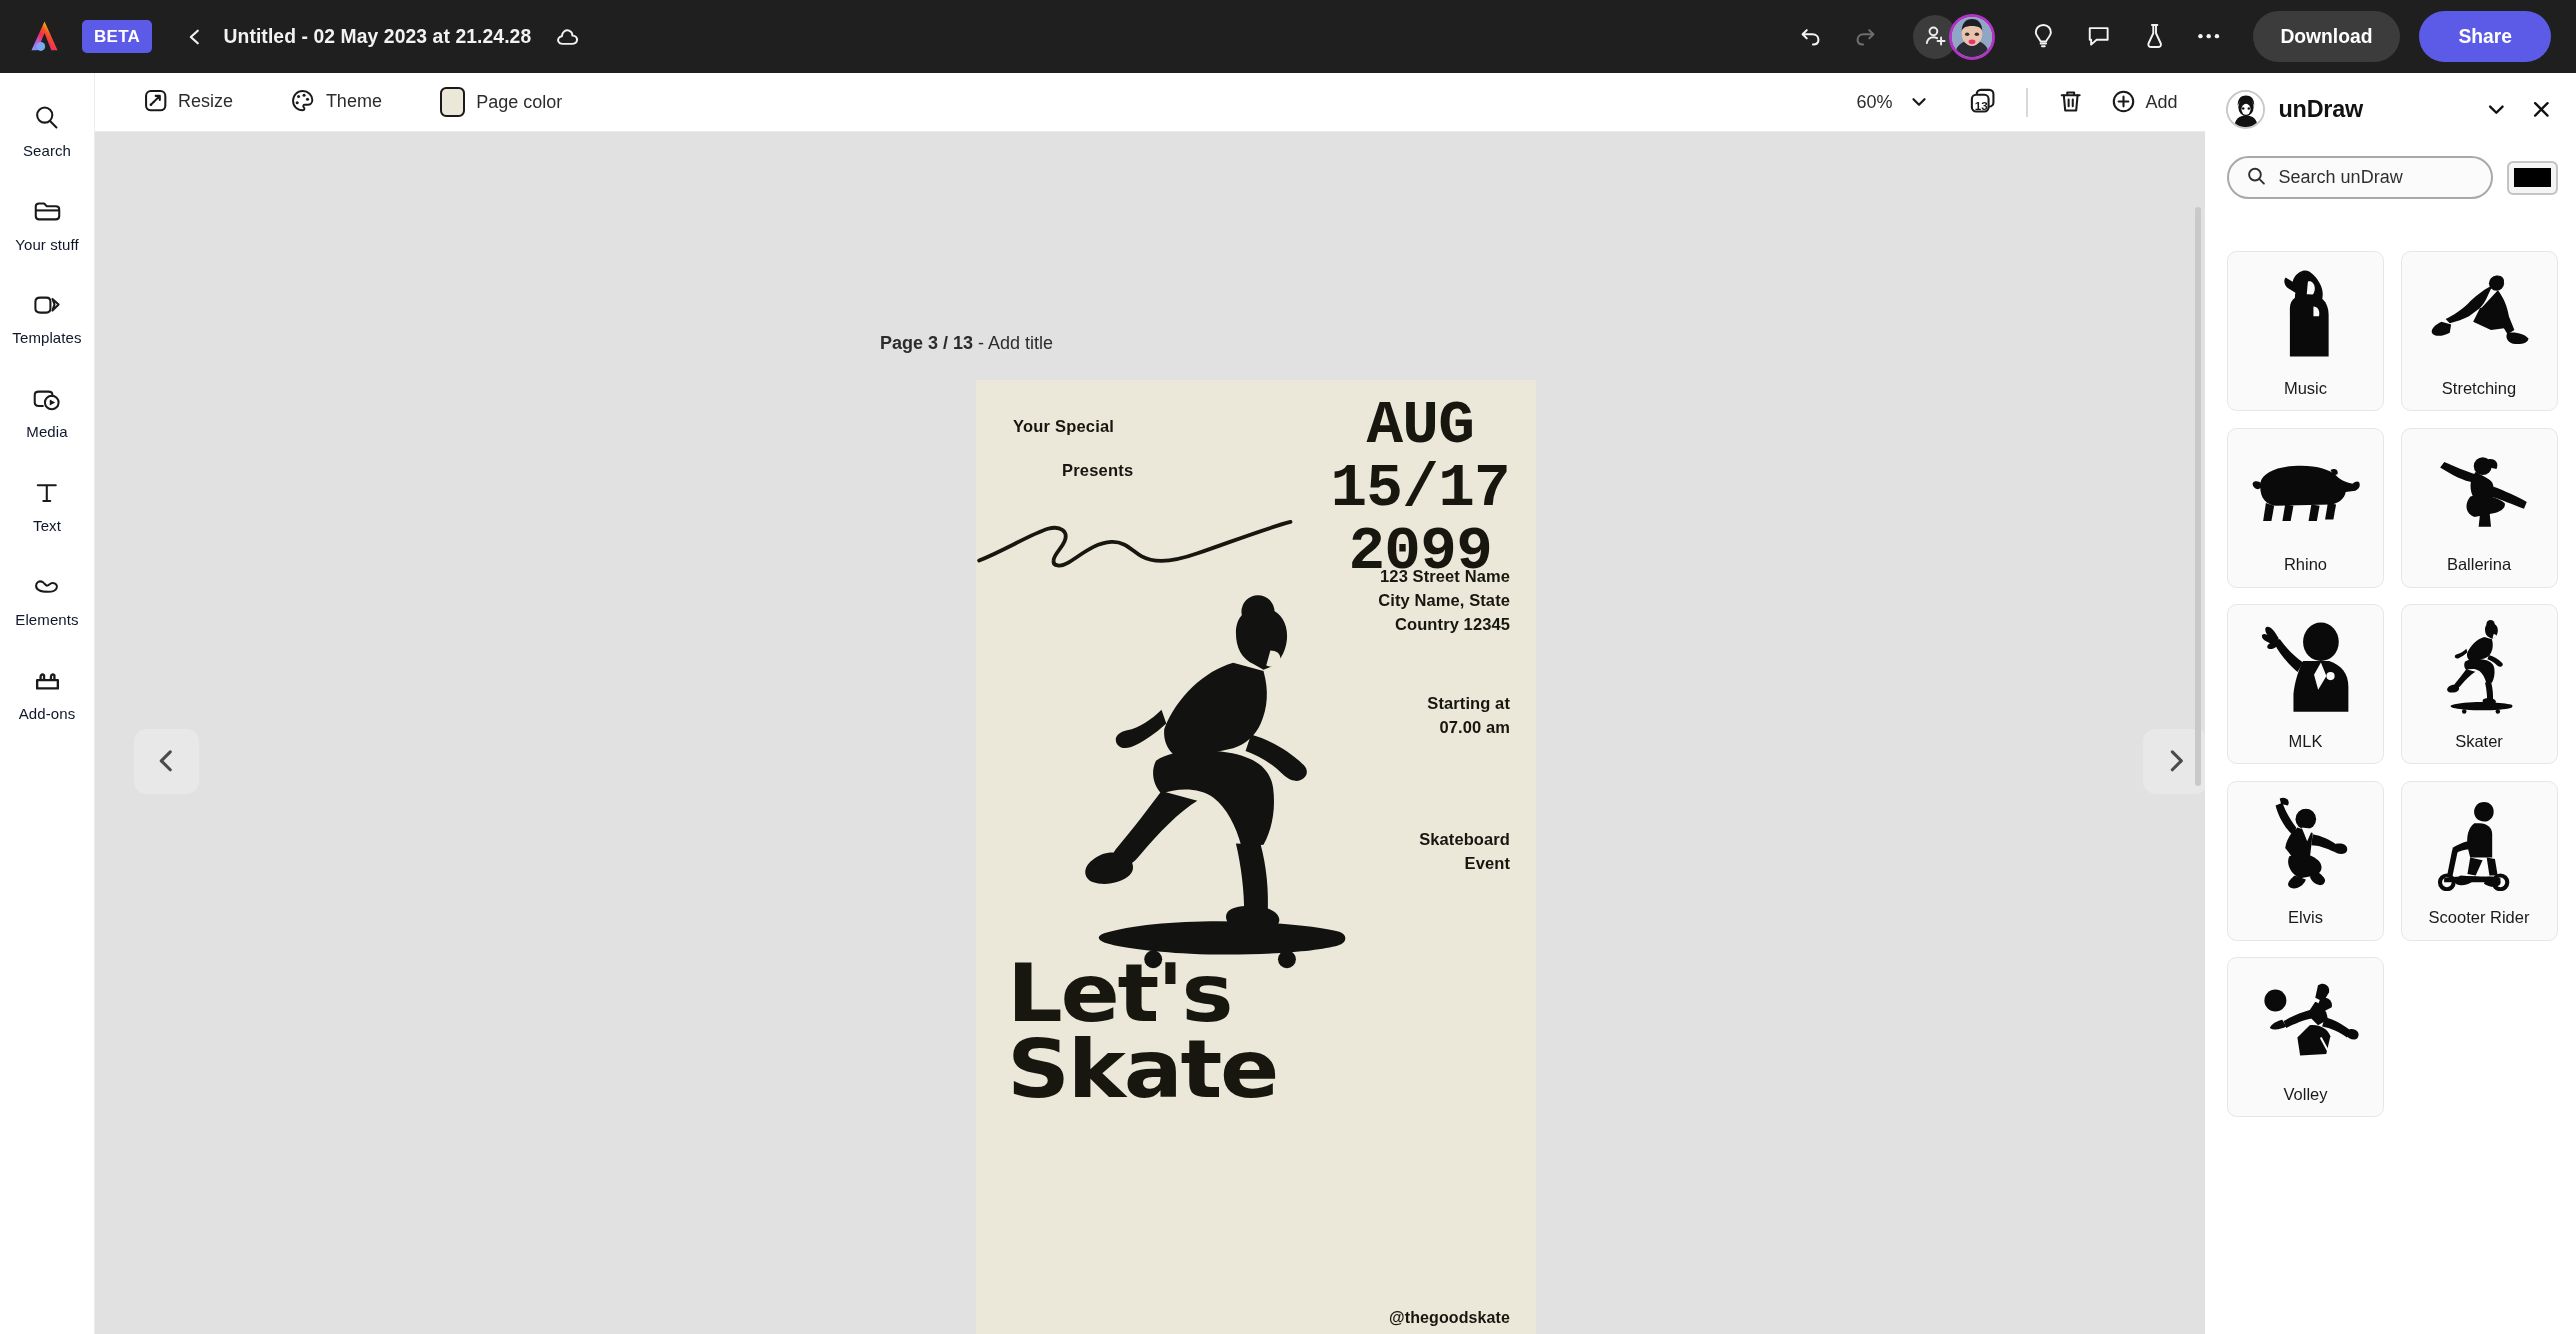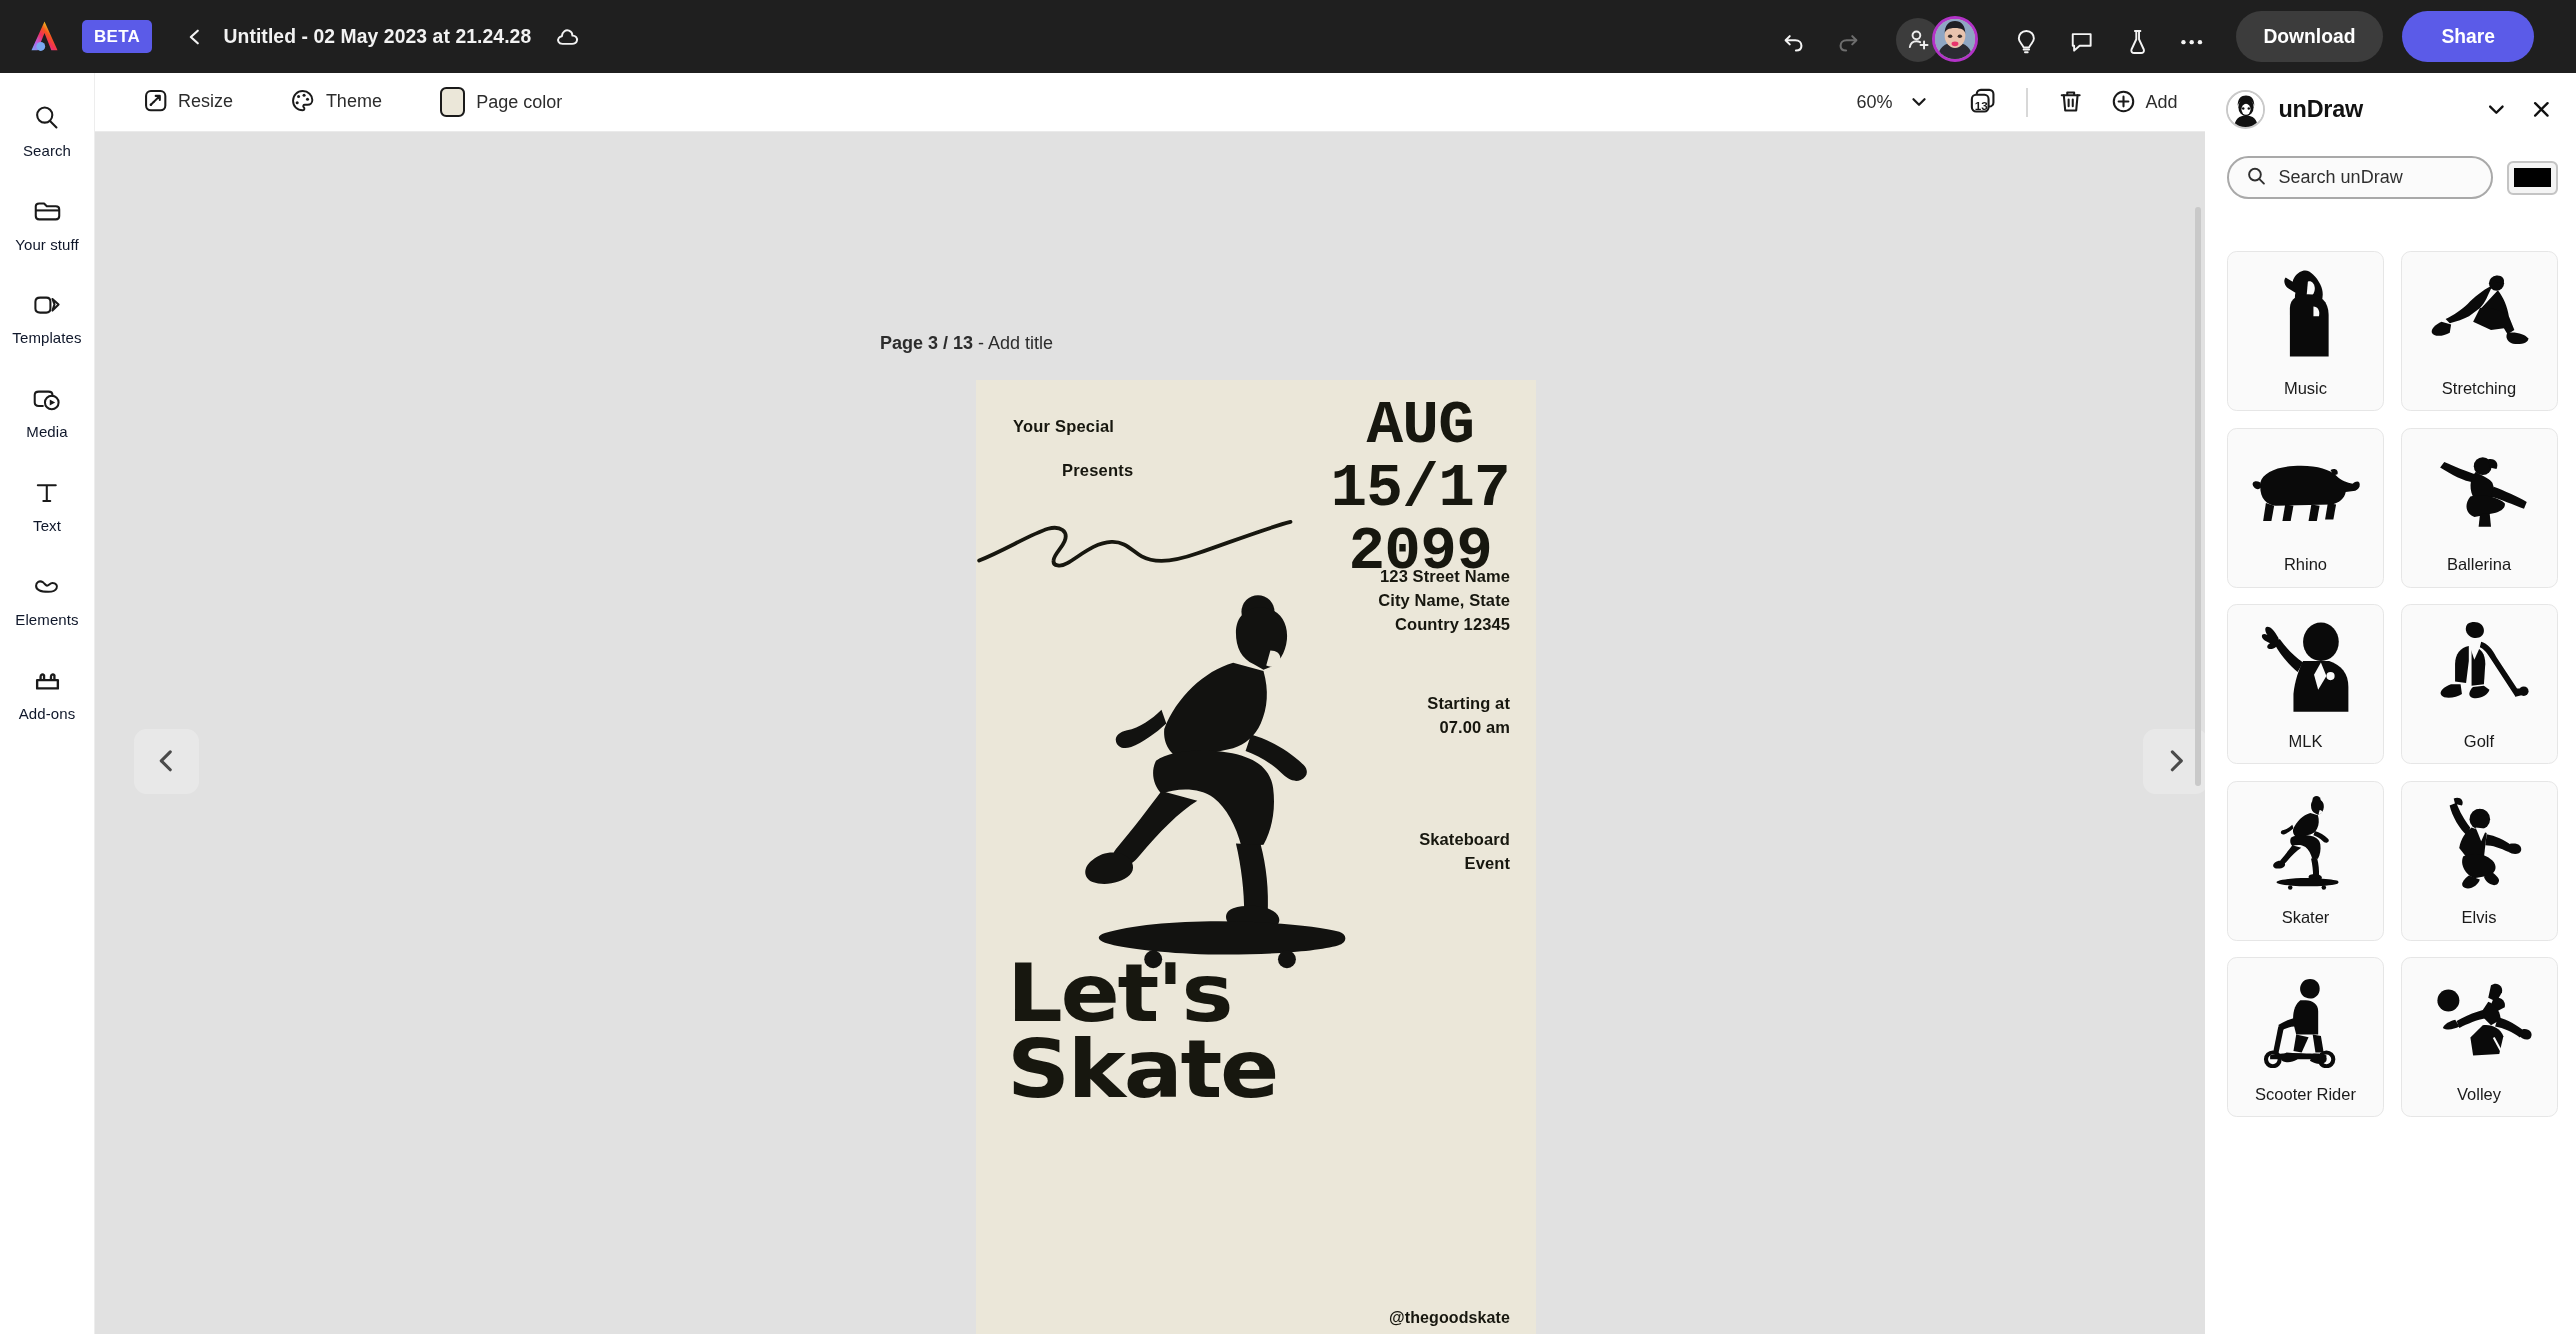--- a/index.html
+++ b/index.html
@@ -21,22 +21,22 @@
     margin-left:19.3px; background:#5B5BE8; color:#fff; font-size:17px;
     font-weight:700; padding:6.2px 11.7px; border-radius:5px; letter-spacing:0.3px;
   }
   #back-chevron{ margin-left:29px; width:27.6px; height:27.6px; display:flex;
     align-items:center; justify-content:center; cursor:pointer; }
   #doc-title{ margin-left:15px; color:#F2F2F2; font-size:19.3px; font-weight:700;
     letter-spacing:0.1px; white-space:nowrap; }
   #cloud-icon{ margin-left:22px; width:30px; height:30px; display:flex;
     align-items:center; justify-content:center; }
 
-  .tb-right{ margin-left:auto; display:flex; align-items:flex-end;
-    padding-right:42px; gap:0; }
+  .tb-right{ margin-left:auto; display:flex; align-items:center;
+    padding-right:25px; gap:0; }
   .tb-icon{ width:39px; height:39px; display:flex; align-items:center;
     justify-content:center; cursor:pointer; }
   #undo-btn{ margin-right:18px; }
   #redo-btn{ margin-right:27.6px; }
   #invite-btn{ width:44px; height:44px; border-radius:50%; background:#3C3C3C;
     display:flex; align-items:center; justify-content:center; cursor:pointer;
     position:relative; z-index:1; }
   #avatar{
     width:46px; height:46px; border-radius:50%; margin-left:-8.3px;
     border:3.4px solid #B333C8; overflow:hidden; position:relative;
@@ -710,36 +710,20 @@
           <circle cx="110" cy="84" r="6" fill="#FAFAFA"></circle>
           <path d="M70 64 C58 56 46 44 36 30 L28 36 C36 52 50 68 62 78 Z"></path>
           <path d="M34 28 C28 18 24 12 18 12 C14 12 14 18 18 24
                    C14 22 10 22 10 26 C10 30 16 34 22 36
                    C18 38 16 42 20 44 C24 46 32 42 36 36 Z"></path>
         </svg>
       </span>
       <span class="grid-label">MLK</span>
     </div>
 
-    <div class="grid-card">
-      <span class="grid-art">
-        <svg width="103" height="97" viewBox="0 0 150 140" fill="#0A0A0A">
-          <path d="M56 8 C66 2 80 6 80 18 C80 26 72 30 64 28 C56 26 50 16 56 8 Z"></path>
-          <path d="M58 40 C46 42 38 52 38 66 L38 92 L54 94 L58 62 Z"></path>
-          <path d="M62 40 C76 42 82 52 82 66 L80 96 L62 98 L62 62 Z"></path>
-          <path d="M58 36 L66 60 L76 38 Z" fill="#FAFAFA"></path>
-          <path d="M32 96 C22 100 14 106 18 112 C22 118 40 116 48 110 L46 96 Z"></path>
-          <path d="M64 100 C58 106 56 114 64 116 C74 118 86 112 88 104 L80 98 Z"></path>
-          <path d="M76 34 C84 36 92 44 98 56 L132 108 L126 114 L92 62 C86 52 80 44 74 42 Z"></path>
-          <circle cx="138" cy="106" r="7"></circle>
-          <path d="M124 104 C130 100 140 102 142 110 L126 114 Z"></path>
-        </svg>
-      </span>
-      <span class="grid-label">Golf</span>
-    </div>
 
     <div class="grid-card">
       <span class="grid-art">
         <svg width="103" height="97" viewBox="0 0 420 560" fill="#0A0A0A">
           <circle cx="268" cy="36" r="24"></circle>
           <path d="M236 66 C236 40 256 26 278 30 C300 34 312 52 310 76
                    C308 96 298 110 286 116 L276 120 L262 112 C244 104 236 88 236 66 Z"></path>
           <path d="M286 92 C296 92 302 98 300 106 C298 114 288 118 280 114 Z" fill="#FAFAFA"></path>
           <path d="M132 206 C150 160 190 122 232 110 L276 122 C284 150 282 176 272 198
                    C264 216 250 228 232 234 L160 250 C142 246 130 228 132 206 Z"></path>

